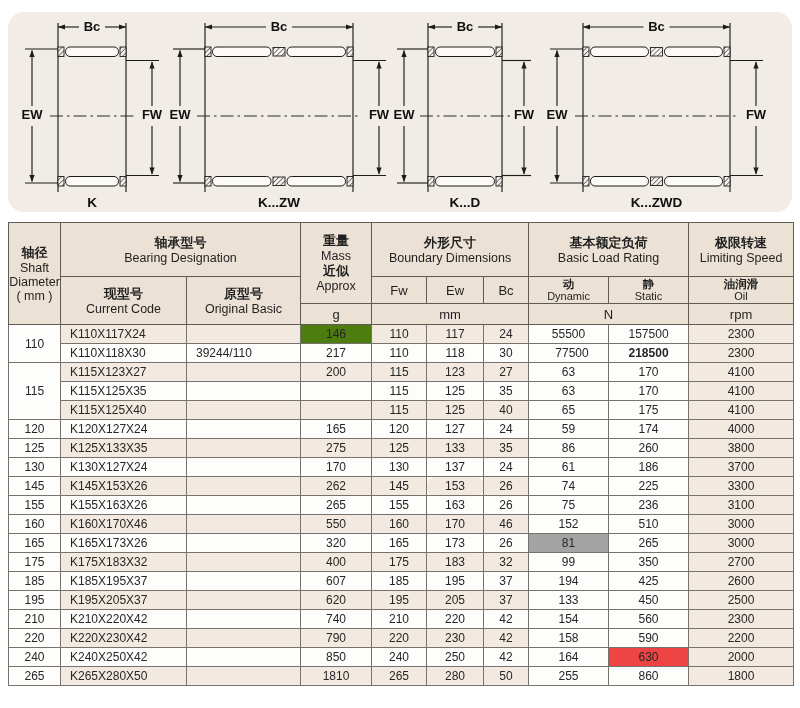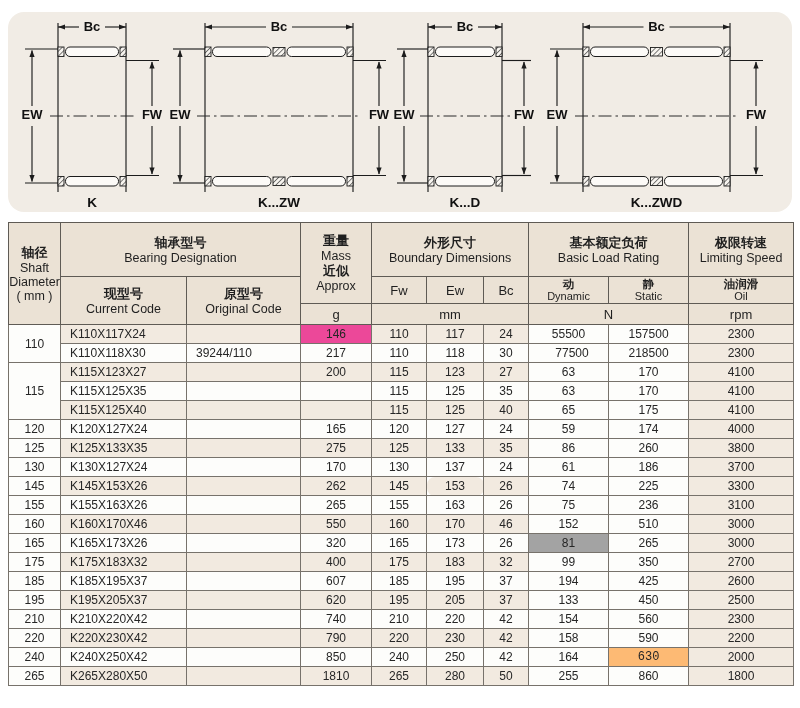--- a/index.html
+++ b/index.html
@@ -211,21 +211,21 @@
         <span class="en">Limiting Speed</span>
       </th>
     </tr>
     <tr class="hr2">
       <th rowspan="2">
         <span class="zh">现型号</span>
         <span class="en">Current Code</span>
       </th>
       <th rowspan="2">
         <span class="zh">原型号</span>
-        <span class="en">Original Code</span>
+        <span class="en">Original Basic</span>
       </th>
       <th><span class="dimhead">Fw</span></th>
       <th><span class="dimhead">Ew</span></th>
       <th><span class="dimhead">Bc</span></th>
       <th>
         <span class="zh-sm">动</span>
         <span class="en-sm">Dynamic</span>
       </th>
       <th>
         <span class="zh-sm">静</span>
@@ -241,37 +241,37 @@
       <th colspan="3"><span class="unit">mm</span></th>
       <th colspan="2"><span class="unit">N</span></th>
       <th><span class="unit">rpm</span></th>
     </tr>
   </thead>
   <tbody id="spec-tbody">
       <tr>
         <td rowspan="2" style="background: rgb(253, 253, 251);">110</td>
         <td class="code" style="background: rgb(242, 234, 224);">K110X117X24</td>
         <td class="code" style="background: rgb(242, 234, 224);"></td>
-        <td style="background: #ec4899;">146</td>
+        <td style="background: #4d7c0f;">146</td>
         <td style="background: rgb(242, 234, 224);">110</td>
         <td style="background: rgb(242, 234, 224);">117</td>
         <td style="background: rgb(242, 234, 224);">24</td>
         <td style="background: rgb(253, 253, 251);">55500</td>
         <td style="background: rgb(253, 253, 251);">157500</td>
         <td style="background: rgb(242, 234, 224);">2300</td>
       </tr>
       <tr>
         <td class="code" style="background: rgb(253, 253, 251);">K110X118X30</td>
         <td class="code" style="background: rgb(253, 253, 251);">39244/110</td>
         <td style="background: rgb(253, 253, 251);">217</td>
         <td style="background: rgb(253, 253, 251);">110</td>
         <td style="background: rgb(253, 253, 251);">118</td>
         <td style="background: rgb(253, 253, 251);">30</td>
         <td style="background: rgb(253, 253, 251); padding-left: 7px;">77500</td>
-        <td style="background: rgb(253, 253, 251);">218500</td>
+        <td style="background: rgb(253, 253, 251); font-weight: bold;">218500</td>
         <td style="background: rgb(242, 234, 224);">2300</td>
       </tr>
       <tr>
         <td rowspan="3" style="background: rgb(253, 253, 251);">115</td>
         <td class="code" style="background: rgb(242, 234, 224);">K115X123X27</td>
         <td class="code" style="background: rgb(242, 234, 224);"></td>
         <td style="background: rgb(242, 234, 224);">200</td>
         <td style="background: rgb(242, 234, 224);">115</td>
         <td style="background: rgb(242, 234, 224);">123</td>
         <td style="background: rgb(242, 234, 224);">27</td>
@@ -447,21 +447,21 @@
       </tr>
       <tr>
         <td rowspan="1" style="background: rgb(253, 253, 251);">240</td>
         <td class="code" style="background: rgb(253, 253, 251);">K240X250X42</td>
         <td class="code" style="background: rgb(253, 253, 251);"></td>
         <td style="background: rgb(253, 253, 251);">850</td>
         <td style="background: rgb(253, 253, 251);">240</td>
         <td style="background: rgb(253, 253, 251);">250</td>
         <td style="background: rgb(253, 253, 251);">42</td>
         <td style="background: rgb(253, 253, 251);">164</td>
-        <td style="background: #fdba74; font-family: Liberation Mono, monospace;">630</td>
+        <td style="background: #ef4444;">630</td>
         <td style="background: rgb(242, 234, 224);">2000</td>
       </tr>
       <tr>
         <td rowspan="1" style="background: rgb(253, 253, 251);">265</td>
         <td class="code" style="background: rgb(242, 234, 224);">K265X280X50</td>
         <td class="code" style="background: rgb(242, 234, 224);"></td>
         <td style="background: rgb(242, 234, 224);">1810</td>
         <td style="background: rgb(242, 234, 224);">265</td>
         <td style="background: rgb(242, 234, 224);">280</td>
         <td style="background: rgb(242, 234, 224);">50</td>

